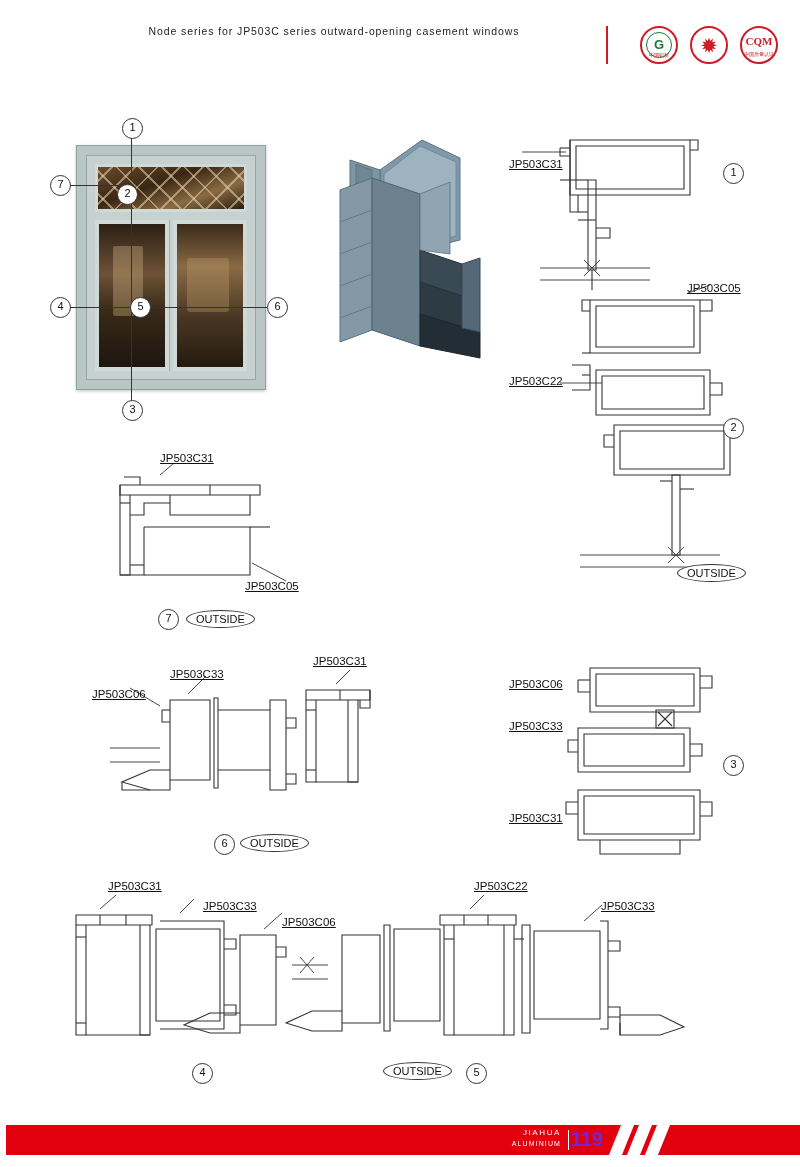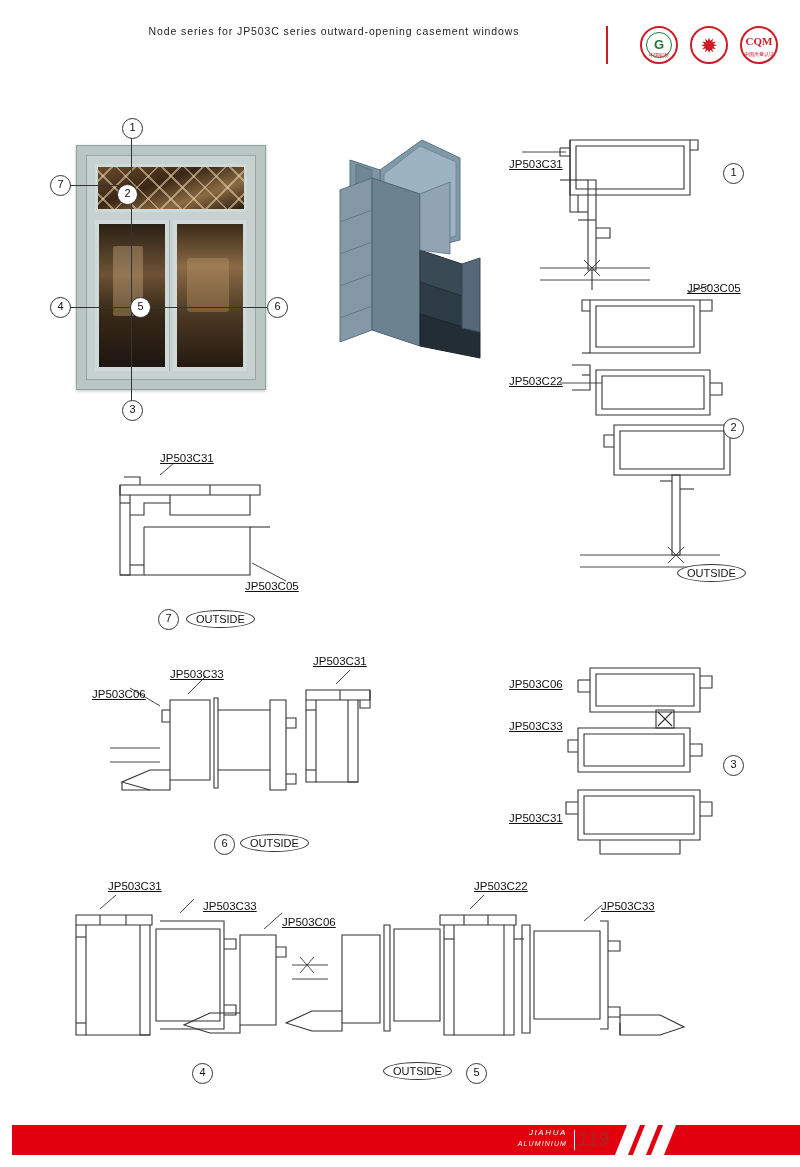--- a/index.html
+++ b/index.html
@@ -97,44 +97,43 @@
   .logo3 .cqm {
     position: absolute; left: 0; right: 0; top: 7px;
     text-align: center; font-size: 11px; font-weight: bold; color: #cf1b24;
     font-family: "Liberation Serif", serif;
   }
   .logo3 .lg-txt { bottom: 5px; }
 
   
   .footer {
     position: absolute;
-    left: 12px; bottom: 0;
+    left: 6px; bottom: 0;
     width: 675px;
     height: 56px;
-    font-style: italic;
   }
   .footer-bar {
     position: absolute;
     left: 0; top: 14px;
     width: 800px; height: 30px;
     background: #e2000f;
   }
   .footer-brand {
     position: absolute;
     right: 120px; top: 16px;
     text-align: right;
     color: #fff;
     line-height: 11px;
   }
   .footer-brand .b1 { font-size: 8px; letter-spacing: 1.6px; }
   .footer-brand .b2 { font-size: 7px; letter-spacing: 1.1px; }
   .footer-page {
     position: absolute;
     right: 78px; top: 17px;
-    font-size: 20px; font-weight: bold; color: #b91c1c;
+    font-size: 20px; font-weight: bold; color: #6d28d9;
     font-family: "Liberation Sans", sans-serif;
   }
   .footer-divider {
     position: absolute;
     right: 112px; top: 19px;
     width: 1.5px; height: 20px; background: #fff;
   }
   .footer-logo {
     position: absolute;
     right: 8px; top: 8px;

